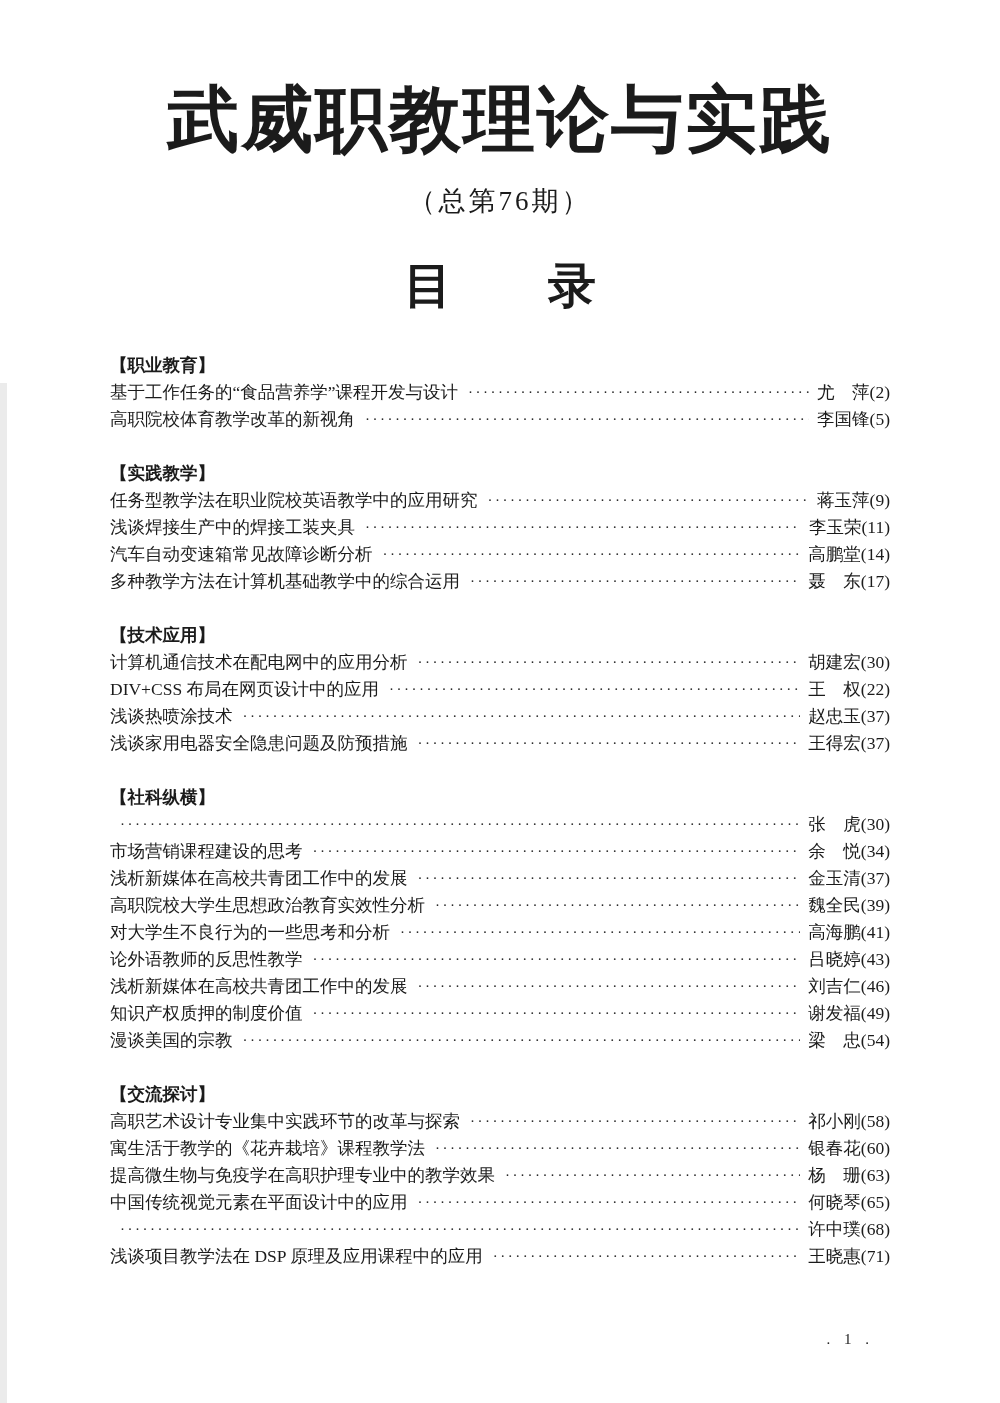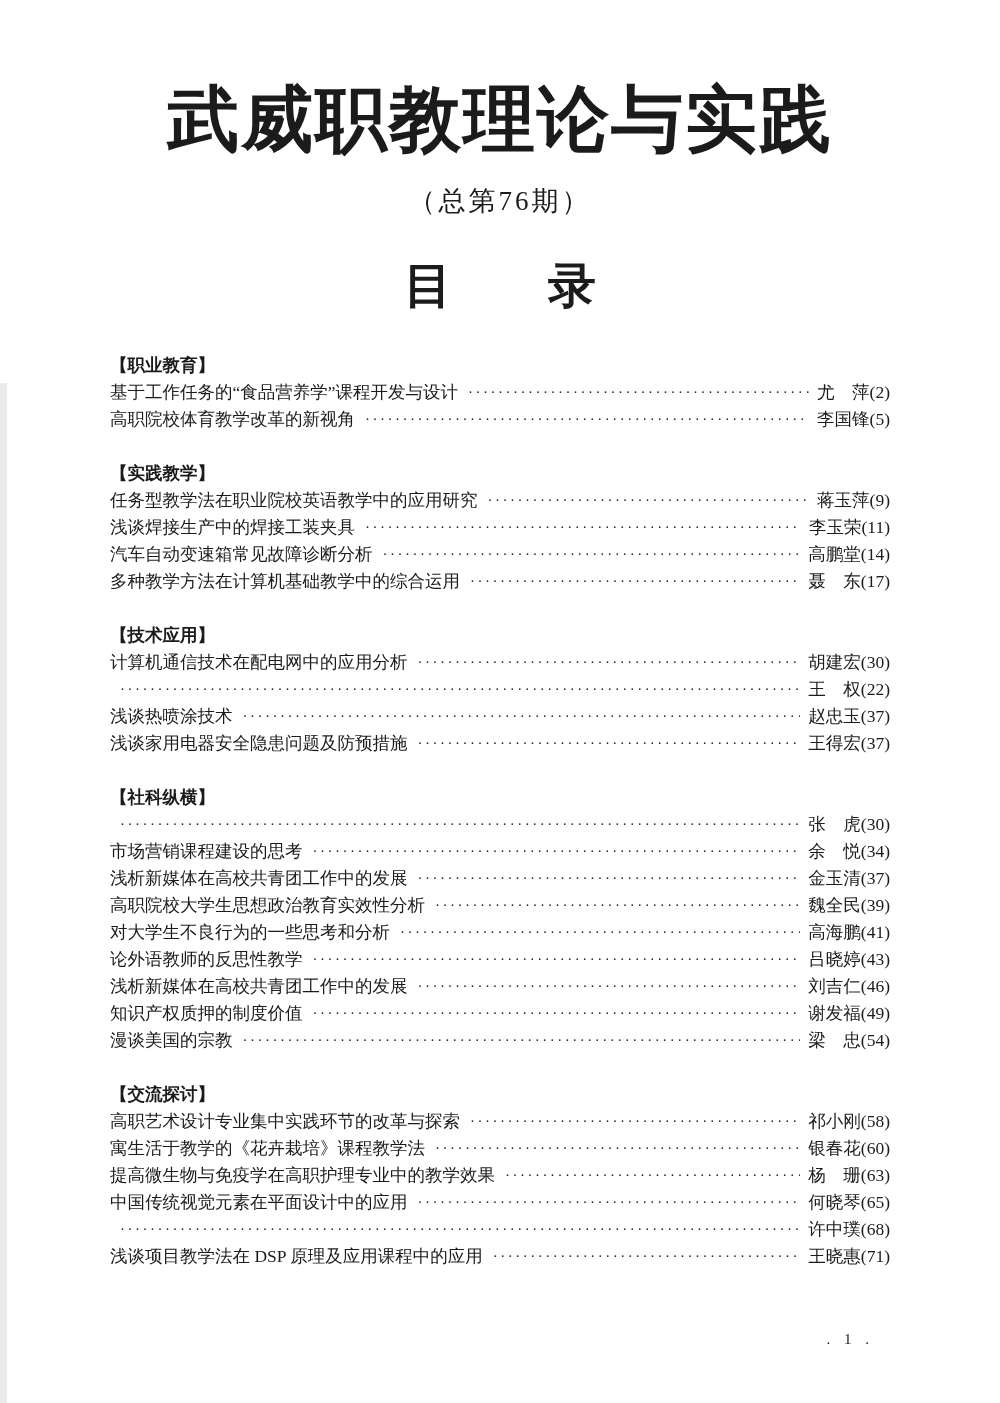--- a/index.html
+++ b/index.html
@@ -156,20 +156,21 @@
     </section>
     <section class="toc-section">
       <div class="section-header">【技术应用】</div>
       <div class="toc-row">
         <span class="entry-title">计算机通信技术在配电网中的应用分析</span>
         <span class="dots">····································································································································································································································································</span>
         <span class="entry-author">胡建宏</span>
         <span class="entry-page">(30)</span>
       </div>
       <div class="toc-row">
+        <span class="entry-title">DIV+CSS 布局在网页设计中的应用</span>
         <span class="dots">····································································································································································································································································</span>
         <span class="entry-author">王　权</span>
         <span class="entry-page">(22)</span>
       </div>
       <div class="toc-row">
         <span class="entry-title">浅谈热喷涂技术</span>
         <span class="dots">····································································································································································································································································</span>
         <span class="entry-author">赵忠玉</span>
         <span class="entry-page">(37)</span>
       </div>

